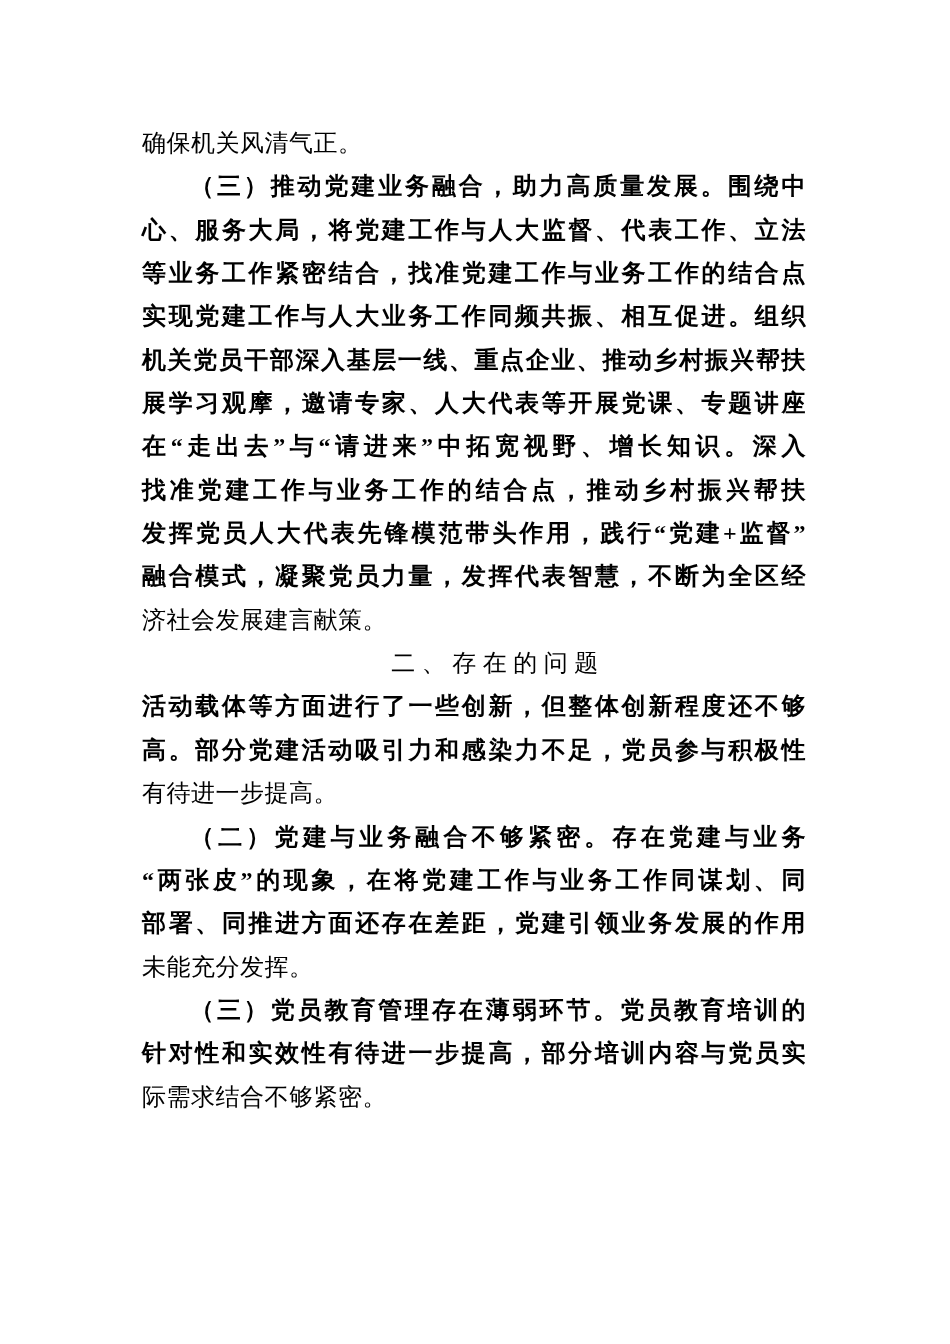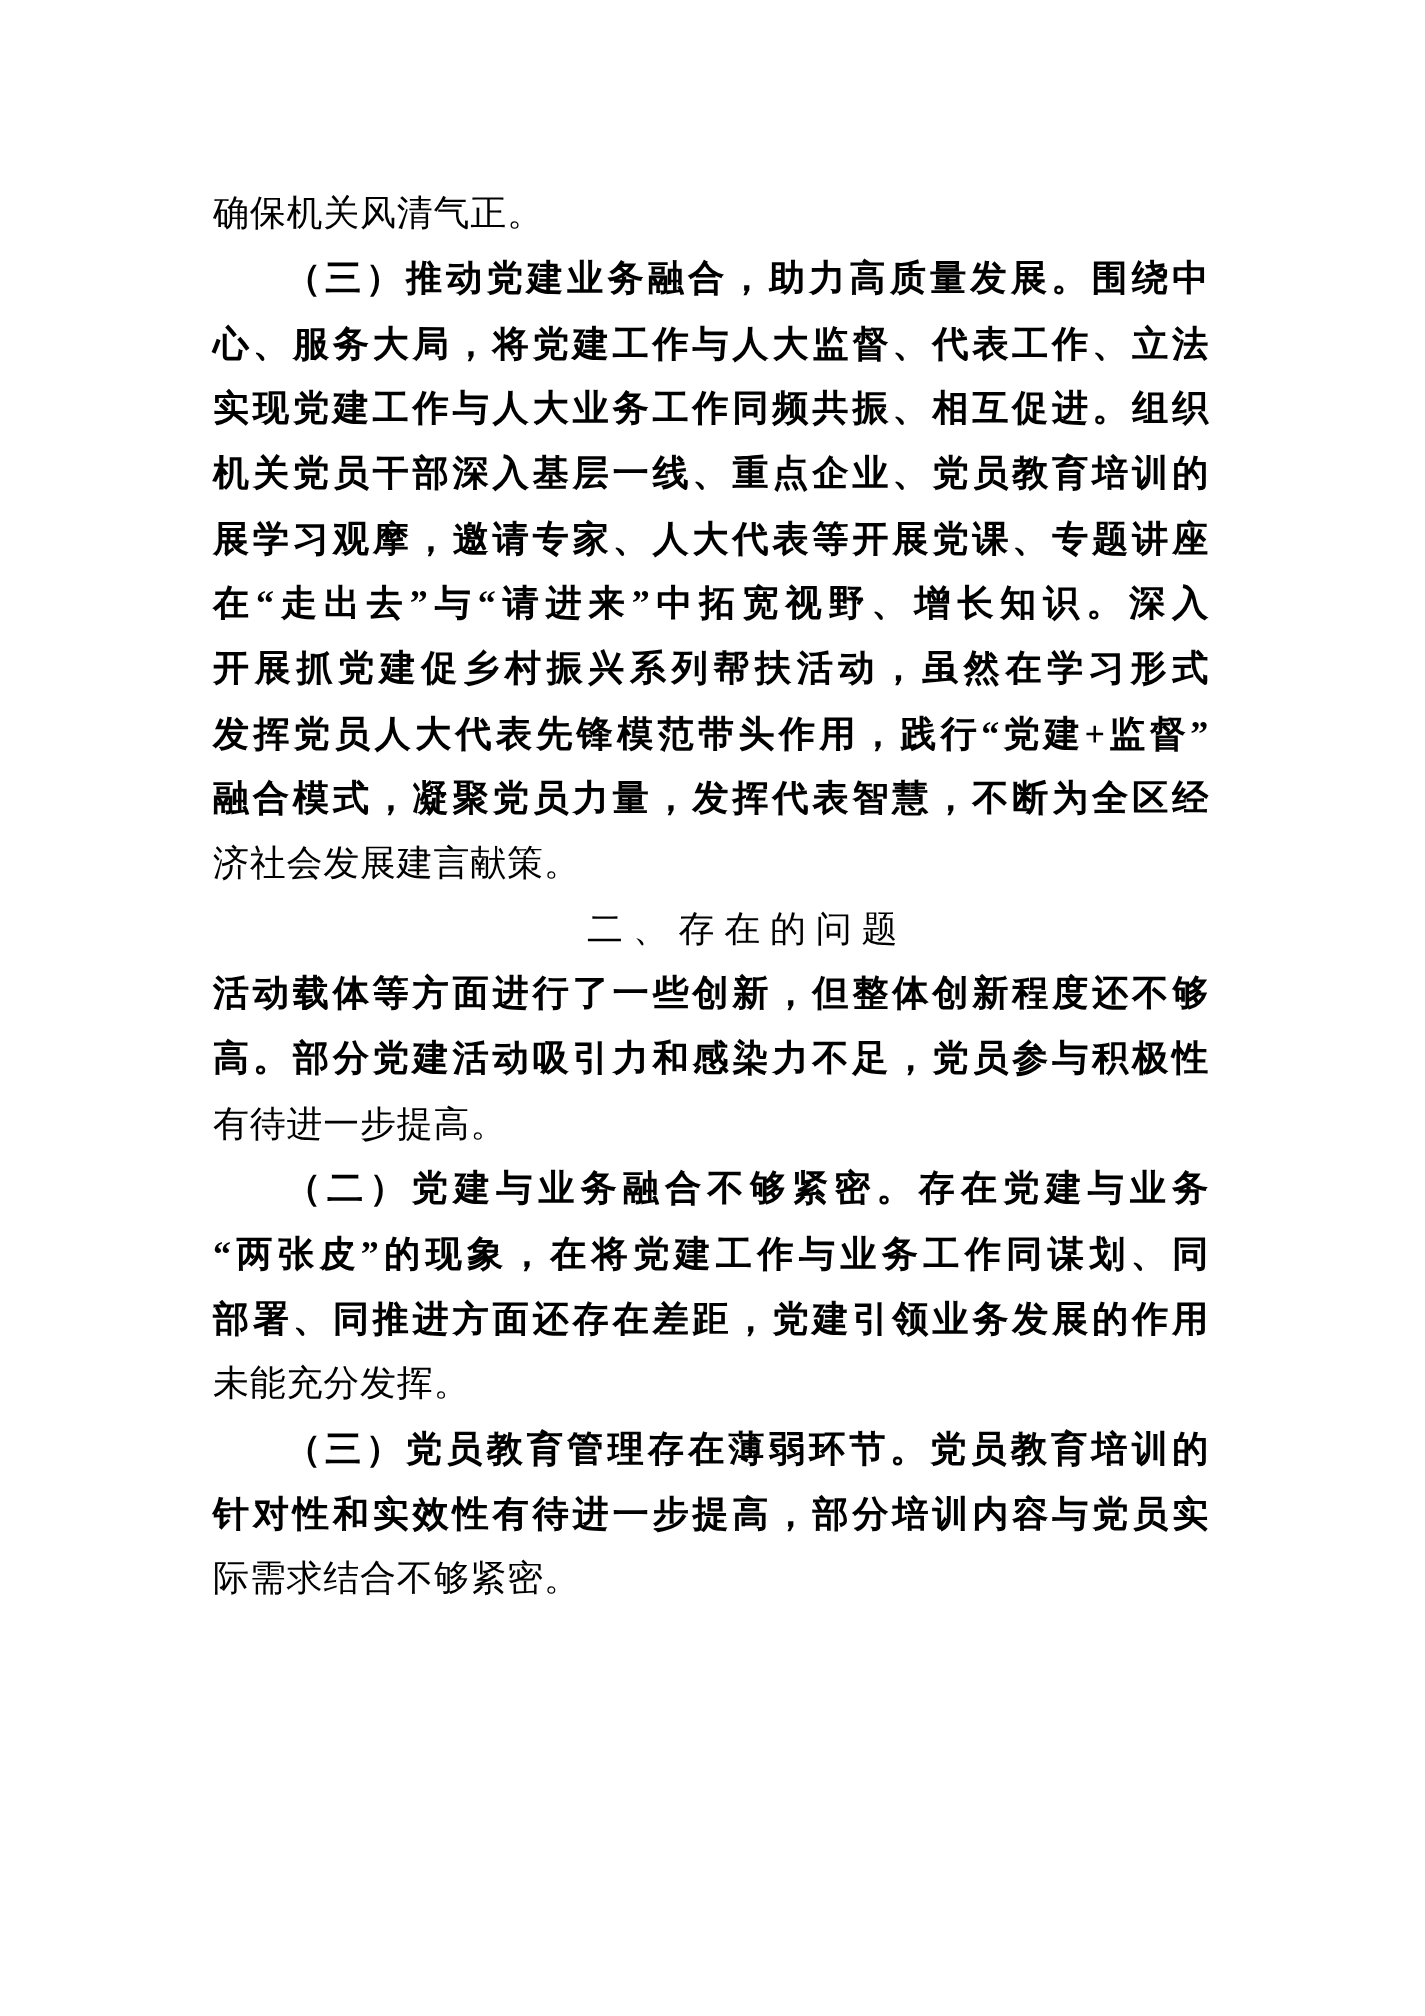--- a/index.html
+++ b/index.html
@@ -55,25 +55,26 @@
 <body>
 
 <div class="page">
   <div class="textblock" id="textblock">
       <div class="paragraph">
         <div class="line">确保机关风清气正。</div>
       </div>
       <div class="paragraph">
         <div class="line fill indent">（三）推动党建业务融合，助力高质量发展。围绕中</div>
         <div class="line fill">心、服务大局，将党建工作与人大监督、代表工作、立法</div>
+        <div class="line fill">等业务工作紧密结合，找准党建工作与业务工作的结合点</div>
         <div class="line fill">实现党建工作与人大业务工作同频共振、相互促进。组织</div>
-        <div class="line fill">机关党员干部深入基层一线、重点企业、党员教育培训的</div>
+        <div class="line fill">机关党员干部深入基层一线、重点企业、推动乡村振兴帮扶</div>
         <div class="line fill">展学习观摩，邀请专家、人大代表等开展党课、专题讲座</div>
         <div class="line fill">在“走出去”与“请进来”中拓宽视野、增长知识。深入</div>
-        <div class="line fill">开展抓党建促乡村振兴系列帮扶活动，虽然在学习形式</div>
+        <div class="line fill">找准党建工作与业务工作的结合点，推动乡村振兴帮扶</div>
         <div class="line fill">发挥党员人大代表先锋模范带头作用，践行“党建+监督”</div>
         <div class="line fill">融合模式，凝聚党员力量，发挥代表智慧，不断为全区经</div>
         <div class="line">济社会发展建言献策。</div>
       </div>
       <div class="paragraph">
         <div class="line indent heading">二、存在的问题</div>
       </div>
       <div class="paragraph">
         <div class="line fill">活动载体等方面进行了一些创新，但整体创新程度还不够</div>
         <div class="line fill">高。部分党建活动吸引力和感染力不足，党员参与积极性</div>

